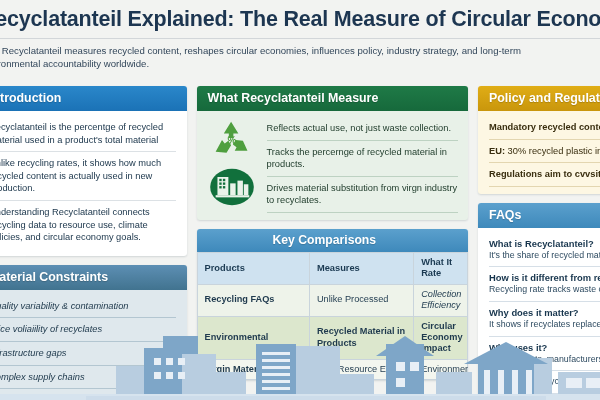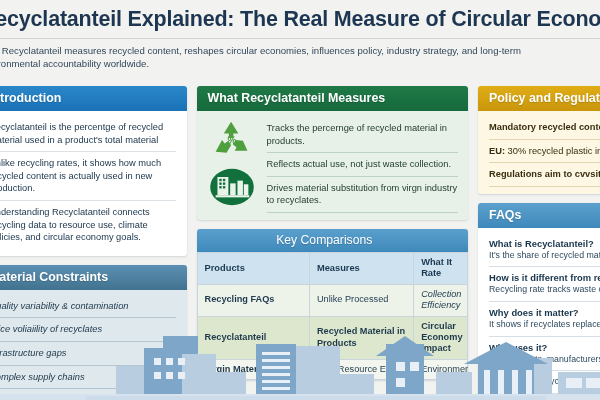--- a/index.html
+++ b/index.html
@@ -94,21 +94,21 @@
   .faq-q{font-size:9.4px;font-weight:bold;color:#17354d;line-height:12px;}
   .faq-a{font-size:8.8px;color:#2d4a60;line-height:11.6px;}
 
   
   .tbl{
     border-radius:3px;overflow:hidden;background:#fff;
     box-shadow:0 1px 2px rgba(40,60,80,.16);
   }
   .tbl-hd{
     background:linear-gradient(#5ba0cd,#3e89bb);
-    color:#fff;font-weight:normal;font-size:12.2px;text-align:center;
+    color:#fff;font-weight:bold;font-size:12.2px;text-align:center;
     padding:4px 16px 5px 0;text-shadow:0 1px 1px rgba(0,0,0,.18);
   }
   table{border-collapse:collapse;width:100%;table-layout:fixed;}
   td,th{
     padding:4px 7px;font-size:9.2px;line-height:11.4px;
     border:1px solid #c9d4dc;text-align:left;vertical-align:middle;
     color:#1f3a4e;
   }
   th{background:#cfe2f0;font-weight:bold;font-size:9.3px;color:#1b3category;color:#1b3a52;}
   tr.th-row th:nth-child(1){width:36%;}
@@ -157,21 +157,21 @@
           <div class="row">Infrastructure gaps</div>
           <div class="row">Complex supply chains</div>
         </div>
       </div>
 
     </div>
 
     <div class="col col-m">
 
       <div class="card c-green">
-        <div class="card-hd">What Recyclatanteil Measures</div>
+        <div class="card-hd">What Recyclatanteil Measure</div>
         <div class="card-bd">
           <div class="g-icons">
             <span>
               <svg width="44" height="40" viewBox="0 0 48 44">
                 <g fill="#4f9f3f">
                   <path d="M23 3 L31 16 L25.5 16 L25.5 21 L20.5 21 L20.5 16 L15 16 Z"></path>
                   <path d="M6 36 L13 23 L16 27 L20 24 L23 29 L18 37 Z"></path>
                   <path d="M41 35 L27 35 L29 31 L25 28 L28 23 L36 24 Z"></path>
                 </g>
                 <text x="24" y="27" font-size="11" font-weight="bold" fill="#4f9f3f" text-anchor="middle" font-family="Liberation Sans, sans-serif">%</text>
@@ -190,43 +190,43 @@
                     <rect x="15" y="21" width="2.6" height="2.6"></rect>
                 </g>
                 <rect x="23" y="18" width="6" height="13" fill="#e9f3e9"></rect>
                 <rect x="31" y="15" width="6" height="16" fill="#e9f3e9"></rect>
                 <rect x="38" y="19" width="5" height="12" fill="#e9f3e9"></rect>
                 <rect x="7" y="31" width="37" height="2.4" fill="#e9f3e9"></rect>
               </svg>
             </span>
           </div>
           <div class="g-list">
+            <div class="row">Reflects actual use, not just waste collection.</div>
             <div class="row">Tracks the percernge of recycled material in products.</div>
-            <div class="row">Reflects actual use, not just waste collection.</div>
             <div class="row">Drives material substitution from virgn industry to recyclates.</div>
           </div>
         </div>
       </div>
 
       <div class="tbl">
         <div class="tbl-hd">Key Comparisons</div>
         <table>
           <tbody>
               <tr class="th-row">
             <th>Products</th>
             <th>Measures</th>
             <th>What It Rate</th>
           </tr>
           <tr class="r0">
             <td class="c0">Recycling FAQs</td>
             <td class="c1">Unlike Processed</td>
             <td class="c2">Collection Efficiency</td>
           </tr>
           <tr class="r1">
-            <td class="c0">Recyclatanteil</td>
+            <td class="c0">Environmental</td>
             <td class="c1">Recycled Material in Products</td>
             <td class="c2">Circular Economy Impact</td>
           </tr>
           <tr class="r2">
             <td class="c0">Virgin Material Use</td>
             <td class="c1">New Resource Extraction</td>
             <td class="c2">Environmental Pressure</td>
           </tr>
         </tbody>
           </table>

